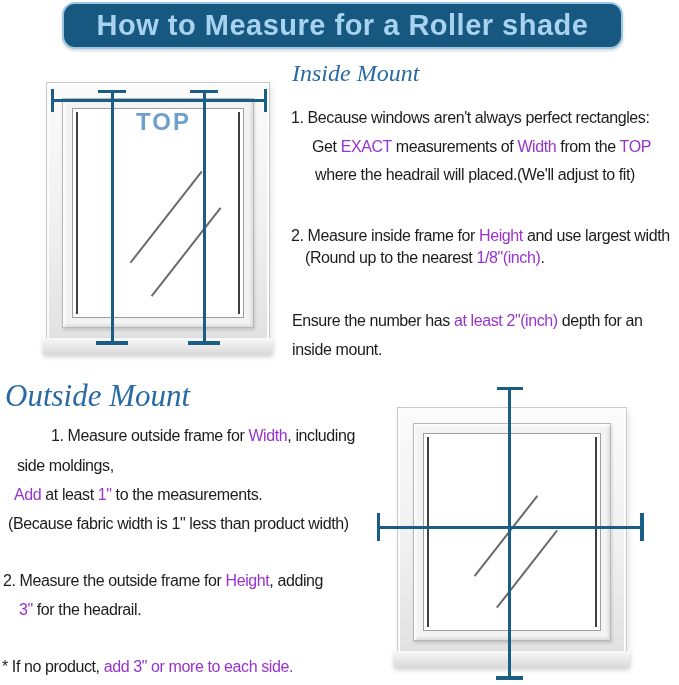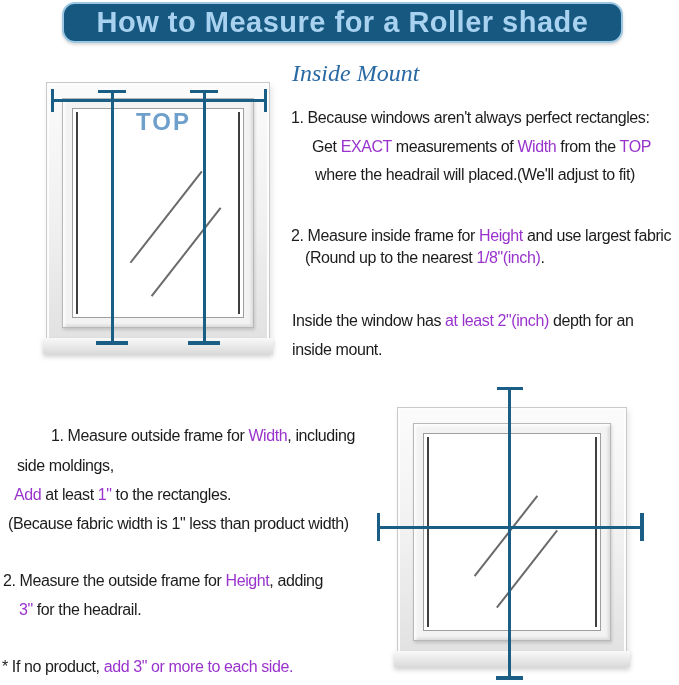--- a/index.html
+++ b/index.html
@@ -2,21 +2,21 @@
 <html style="--banner-bg: #16587F; --banner-text: #A8D2F0; --banner-border: #9CC7E2; --heading: #2A6AA4; --purple: #9933CC; --body: #1C1C1C; --mline: #1A5E86; --toplabel: #6FA0CC;"><head>
 <meta charset="utf-8">
 <style>
   html,body{margin:0;padding:0;background:#fff;}
   .canvas{
     position:relative;width:679px;height:685px;background:#ffffff;
     overflow:hidden;font-family:"Liberation Sans",sans-serif;
   }
   
   .banner{
-    position:absolute;left:62px;top:2px;width:561px;height:41px;
+    position:absolute;left:62px;top:2px;width:561px;height:47px;
     background:var(--banner-bg,#16587F);
     border:2px solid var(--banner-border,#9CC7E2);
     border-radius:13px;box-sizing:border-box;
     display:flex;align-items:center;justify-content:center;
     box-shadow:0 2px 3px rgba(0,0,0,.15);
   }
   .banner span{
     font-weight:bold;font-size:29px;letter-spacing:.5px;
     color:var(--banner-text,#A8D2F0);white-space:nowrap;
   }
@@ -127,28 +127,29 @@
   <div class="ml w1-v1ct"></div>
   <div class="ml w1-v1cb"></div>
   <div class="ml w1-v2"></div>
   <div class="ml w1-v2ct"></div>
   <div class="ml w1-v2cb"></div>
 
   <div class="sec-title inside-title">Inside Mount</div>
   <div class="txt il1"><span>1. Because windows aren't always perfect rectangles:</span></div>
   <div class="txt il3"><span>where the headrail will placed.(We'll adjust to fit)</span></div>
   <div class="txt il2"><span>Get </span><span class="hl">EXACT</span><span> measurements of </span><span class="hl">Width</span><span> from the </span><span class="hl">TOP</span></div>
-  <div class="txt il4"><span>2. Measure inside frame for </span><span class="hl">Height</span><span> and use largest fabric</span></div>
+  <div class="txt il4"><span>2. Measure inside frame for </span><span class="hl">Height</span><span> and use largest width</span></div>
   <div class="txt il5"><span>(Round up to the nearest </span><span class="hl">1/8"(inch)</span><span>.</span></div>
-  <div class="txt il6"><span>Inside the window has </span><span class="hl">at least 2"(inch)</span><span> depth for an</span></div>
+  <div class="txt il6"><span>Ensure the number has </span><span class="hl">at least 2"(inch)</span><span> depth for an</span></div>
   <div class="txt il7"><span>inside mount.</span></div>
 
+  <div class="sec-title outside-title">Outside Mount</div>
   <div class="txt ol1"><span>1. Measure outside frame for </span><span class="hl">Width</span><span>, including</span></div>
   <div class="txt ol2"><span>side moldings,</span></div>
-  <div class="txt ol3"><span class="hl">Add</span><span> at least </span><span class="hl">1"</span><span> to the rectangles.</span></div>
+  <div class="txt ol3"><span class="hl">Add</span><span> at least </span><span class="hl">1"</span><span> to the measurements.</span></div>
   <div class="txt ol4"><span>(Because fabric width is 1" less than product width)</span></div>
   <div class="txt ol5"><span>2. Measure the outside frame for </span><span class="hl">Height</span><span>, adding</span></div>
   <div class="txt ol6"><span class="hl">3"</span><span>  for the headrail.</span></div>
   <div class="txt ol7"><span>* If no product, </span><span class="hl">add 3" or more to each side.</span></div>
 
   <div class="window win2">
     <div class="win-mid">
       <div class="win-glass">
         <div class="pane-edge left"></div>
         <div class="pane-edge right"></div>

